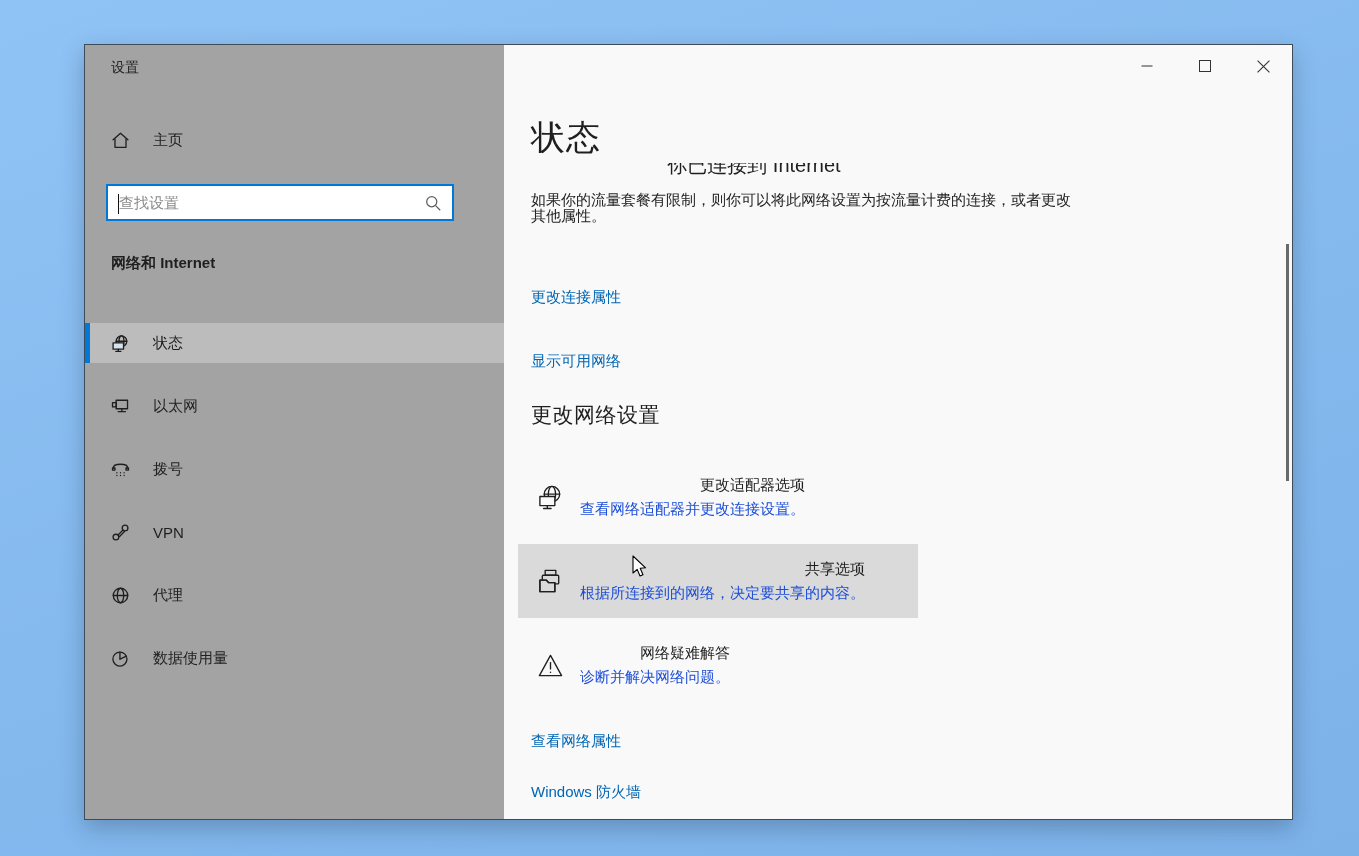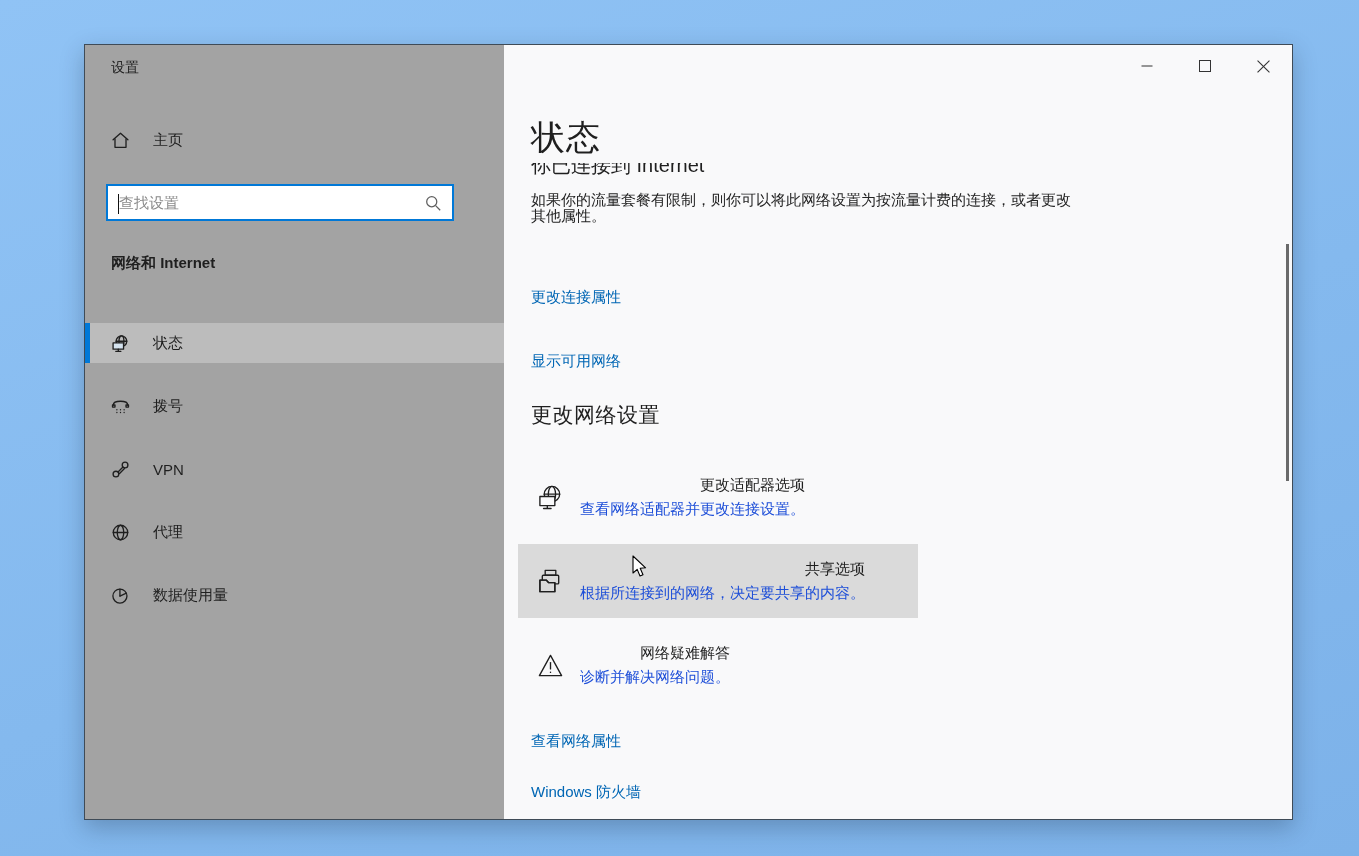--- a/index.html
+++ b/index.html
@@ -53,21 +53,21 @@
   
   .main { position:absolute; left:419px; top:0; right:0; height:100%; background:#f9f9fa; }
   .caption-buttons { position:absolute; top:0; right:0; display:flex; z-index:5; }
   .caption-btn {
     width:58px; height:42px; display:flex; align-items:center; justify-content:center;
     background:transparent; border:none; cursor:default;
   }
   .caption-btn svg { display:block; }
   .page-title { position:absolute; left:27px; top:70px; font-size:34px; font-weight:300; letter-spacing:1px; }
   .clipped-line {
-    position:absolute; left:27px; top:118px; height:15px; width:420px; overflow:hidden;
+    position:absolute; left:40px; top:118px; height:15px; width:420px; overflow:hidden;text-align:center;
   }
   .clipped-line span { display:block; font-size:20px; line-height:22px; margin-top:-9px; color:#1f1f1f; }
   .intro { position:absolute; left:27px; top:147px; width:545px; font-size:15px; line-height:16px; color:#242424; }
   .link { position:absolute; left:27px; font-size:15px; color:#0066b4; text-decoration:none; cursor:pointer;margin-top:26px; }
   .link-change-conn { top:217px; }
   .link-show-nets   { top:281px; }
   .link-view-props  { top:661px; }
   .link-firewall    { top:712px; }
   .link-sharing-ctr { top:763px; }
   .section-title { position:absolute; left:27px; top:356px; font-size:21px; font-weight:300; letter-spacing:.5px; }
@@ -123,20 +123,29 @@
           <ellipse cx="11" cy="7.6" rx="2.6" ry="5.6"></ellipse>
           <line x1="5.4" y1="7.6" x2="16.6" y2="7.6"></line>
           <rect class="mask-fill" x="2.2" y="9.4" width="11" height="6.6"></rect>
           <line x1="7.7" y1="16" x2="7.7" y2="18"></line>
           <line x1="5" y1="18.2" x2="10.4" y2="18.2"></line>
         </svg>
         <span>状态</span>
       </div>
       <div class="nav-item">
         <svg class="icon16 line-icon" viewBox="0 0 20 20">
+          <rect x="5.4" y="3.4" width="12" height="9"></rect>
+          <rect x="1.6" y="6" width="4" height="4.4"></rect>
+          <line x1="11.4" y1="12.4" x2="11.4" y2="15"></line>
+          <line x1="7.6" y1="15.4" x2="15.2" y2="15.4"></line>
+        </svg>
+        <span>以太网</span>
+      </div>
+      <div class="nav-item">
+        <svg class="icon16 line-icon" viewBox="0 0 20 20">
           <path d="M2.4 8.4 C2.4 3.2 17.6 3.2 17.6 8.4"></path>
           <rect x="1.6" y="8.4" width="2.6" height="2.2"></rect>
           <rect x="15.8" y="8.4" width="2.6" height="2.2"></rect>
           <line x1="6.2" y1="13.4" x2="6.2" y2="13.5"></line>
             <line x1="10" y1="13.4" x2="10" y2="13.5"></line>
             <line x1="13.8" y1="13.4" x2="13.8" y2="13.5"></line>
           <line x1="6.2" y1="16.2" x2="6.2" y2="16.3"></line>
             <line x1="10" y1="16.2" x2="10" y2="16.3"></line>
             <line x1="13.8" y1="16.2" x2="13.8" y2="16.3"></line>
         </svg>

